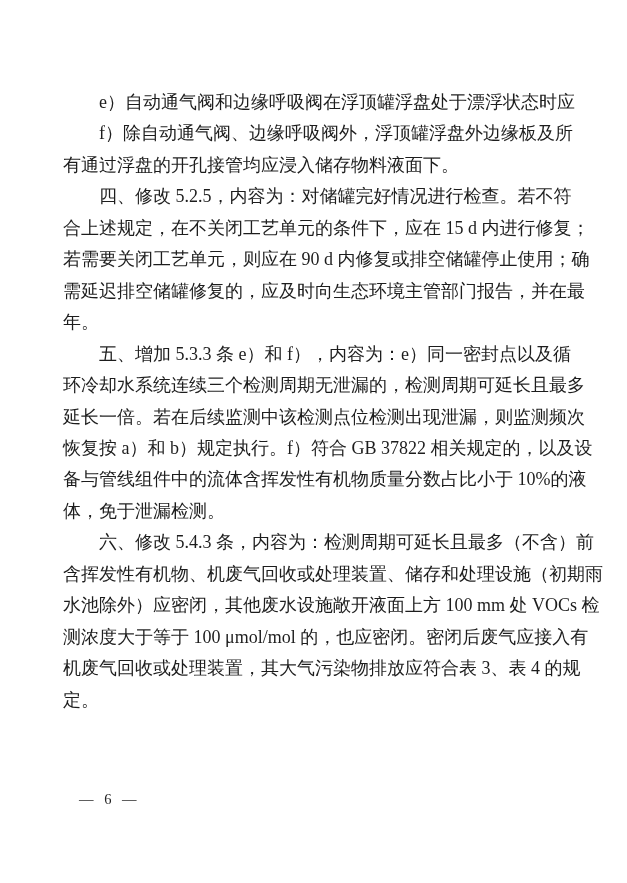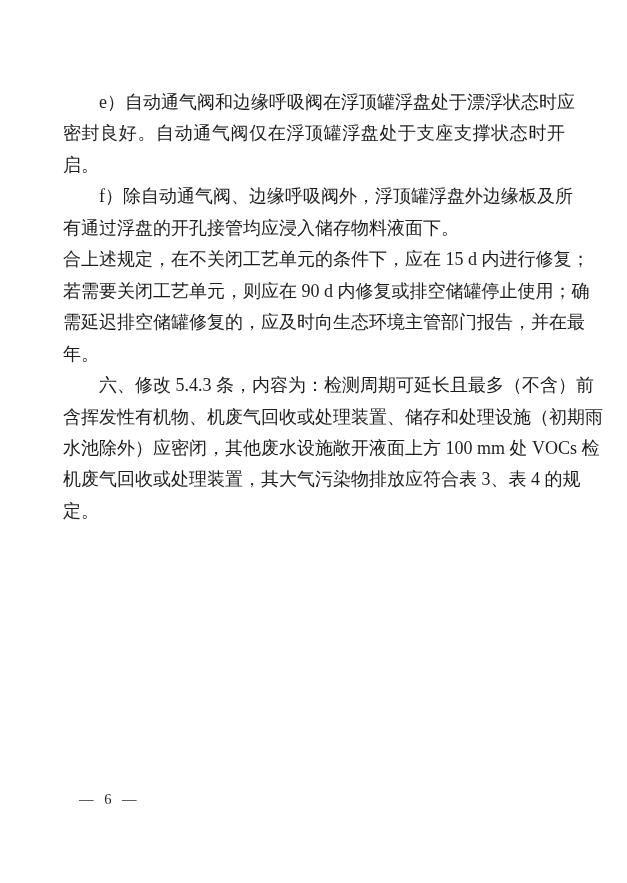--- a/index.html
+++ b/index.html
@@ -50,34 +50,43 @@
     word-spacing: 7px;
   }
 </style>
 </head>
 <body>
 
 <div class="page">
   <main class="text-block" id="doc-body">
       <div class="paragraph">
         <div class="t-line first">e）自动通气阀和边缘呼吸阀在浮顶罐浮盘处于漂浮状态时应</div>
-        <div class="t-line last">密封良好。自动通气阀仅在浮顶罐浮盘处于支座支撑状态时开启。</div>
       </div>
       <div class="paragraph">
         <div class="t-line first">f）除自动通气阀、边缘呼吸阀外，浮顶罐浮盘外边缘板及所</div>
         <div class="t-line last">有通过浮盘的开孔接管均应浸入储存物料液面下。</div>
       </div>
       <div class="paragraph">
+        <div class="t-line first">四、修改 5.2.5，内容为：对储罐完好情况进行检查。若不符</div>
         <div class="t-line">合上述规定，在不关闭工艺单元的条件下，应在 15 d 内进行修复；</div>
         <div class="t-line">若需要关闭工艺单元，则应在 90 d 内修复或排空储罐停止使用；确</div>
         <div class="t-line">需延迟排空储罐修复的，应及时向生态环境主管部门报告，并在最</div>
         <div class="t-line last">年。</div>
       </div>
       <div class="paragraph">
+        <div class="t-line first">五、增加 5.3.3 条 e）和 f），内容为：e）同一密封点以及循</div>
+        <div class="t-line">环冷却水系统连续三个检测周期无泄漏的，检测周期可延长且最多</div>
+        <div class="t-line">延长一倍。若在后续监测中该检测点位检测出现泄漏，则监测频次</div>
+        <div class="t-line">恢复按 a）和 b）规定执行。f）符合 GB 37822 相关规定的，以及设</div>
+        <div class="t-line">备与管线组件中的流体含挥发性有机物质量分数占比小于 10%的液</div>
+        <div class="t-line last">体，免于泄漏检测。</div>
+      </div>
+      <div class="paragraph">
         <div class="t-line first">六、修改 5.4.3 条，内容为：检测周期可延长且最多（不含）前</div>
         <div class="t-line">含挥发性有机物、机废气回收或处理装置、储存和处理设施（初期雨</div>
         <div class="t-line">水池除外）应密闭，其他废水设施敞开液面上方 100 mm 处 VOCs 检</div>
+        <div class="t-line">测浓度大于等于 100 μmol/mol 的，也应密闭。密闭后废气应接入有</div>
         <div class="t-line">机废气回收或处理装置，其大气污染物排放应符合表 3、表 4 的规</div>
         <div class="t-line last">定。</div>
       </div>
     </main>
   <div class="footer">— 6 —</div>
 </div>
 
 </body></html>

